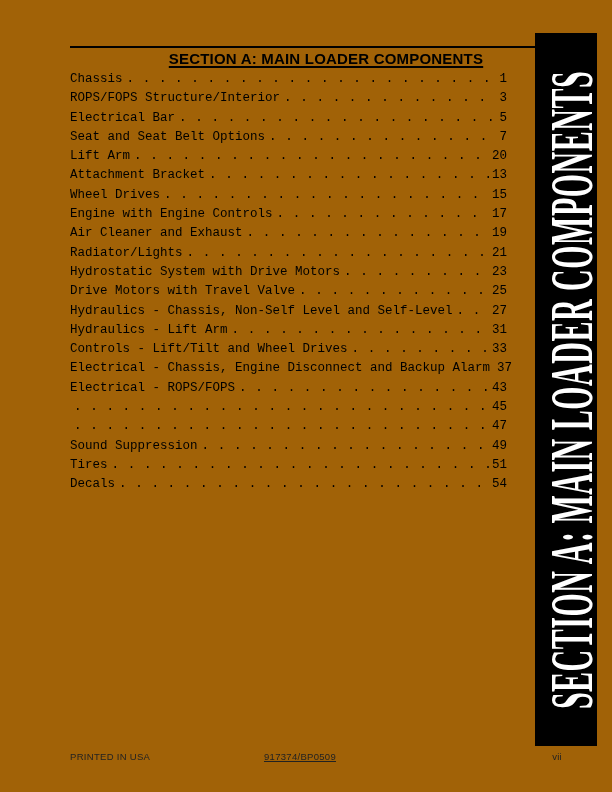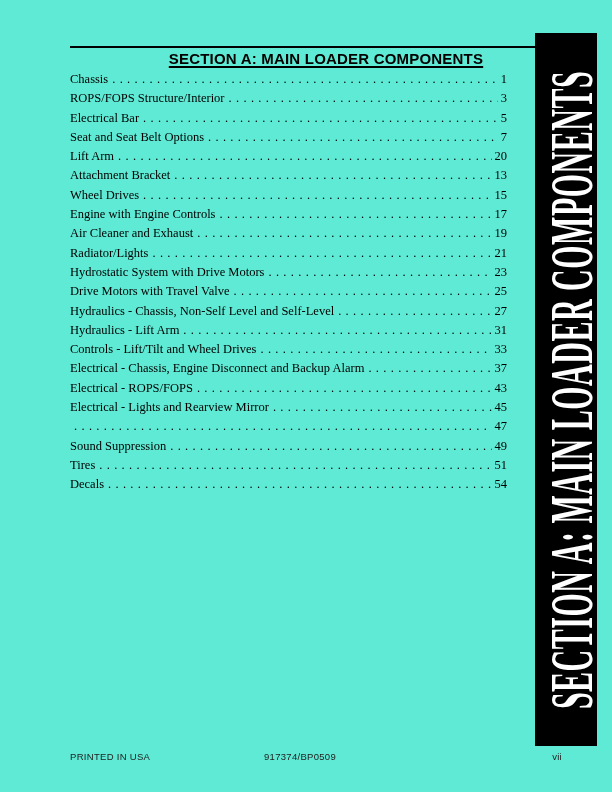--- a/index.html
+++ b/index.html
@@ -3,21 +3,21 @@
 <meta charset="utf-8">
 <style>
   * { margin: 0; padding: 0; box-sizing: border-box; }
   html, body { background: #e8e8e8; }
   body { width: 612px; margin: 0 auto; }
 
   .page {
     position: relative;
     width: 612px;
     height: 792px;
-    background: #5eead4;
+    background: #a16207;
     overflow: hidden;
     font-family: "Liberation Serif", serif;
     color: #000000;
   }
 
   
   .top-rule {
     position: absolute;
     left: 70px;
     top: 46px;
@@ -52,20 +52,21 @@
     top: 70px;
     width: 437px;
   }
   .toc-row {
     display: flex;
     align-items: flex-end;
     height: 19.3px;
     line-height: 19.3px;
     font-size: 12.5px;
     white-space: nowrap;
+    font-family: Liberation Mono, monospace;
   }
   .toc-title { flex: 0 0 auto; }
   .toc-dots {
     flex: 1 1 auto;
     overflow: hidden;
     white-space: nowrap;
     margin: 0 3px 0 4px;
     letter-spacing: 0.6px;
   }
   .toc-dots::after {
@@ -98,21 +99,21 @@
   
   .footer-left, .footer-center, .footer-right {
     position: absolute;
     top: 751px;
     font-family: "Liberation Sans", sans-serif;
     font-size: 9.5px;
     color: #222222;
     letter-spacing: 0.3px;
   }
   .footer-left { left: 70px; }
-  .footer-center { left: 0; width: 600px; text-align: center; }
+  .footer-center { left: 0; width: 600px; text-align: center; text-decoration: underline; }
   .footer-right { right: 50px; }
 </style>
 </head>
 <body>
 
 <div class="page">
 
   <div class="top-rule"></div>
 
   <div class="heading-wrap">
@@ -217,21 +218,20 @@
         <span class="toc-page">37</span>
       </div>
 
       <div class="toc-row">
         <span class="toc-title">Electrical - ROPS/FOPS</span>
         <span class="toc-dots"></span>
         <span class="toc-page">43</span>
       </div>
 
       <div class="toc-row">
-        <span class="toc-title">Electrical - Lights and Rearview Mirror</span>
         <span class="toc-dots"></span>
         <span class="toc-page">45</span>
       </div>
 
       <div class="toc-row">
         <span class="toc-dots"></span>
         <span class="toc-page">47</span>
       </div>
 
       <div class="toc-row">

